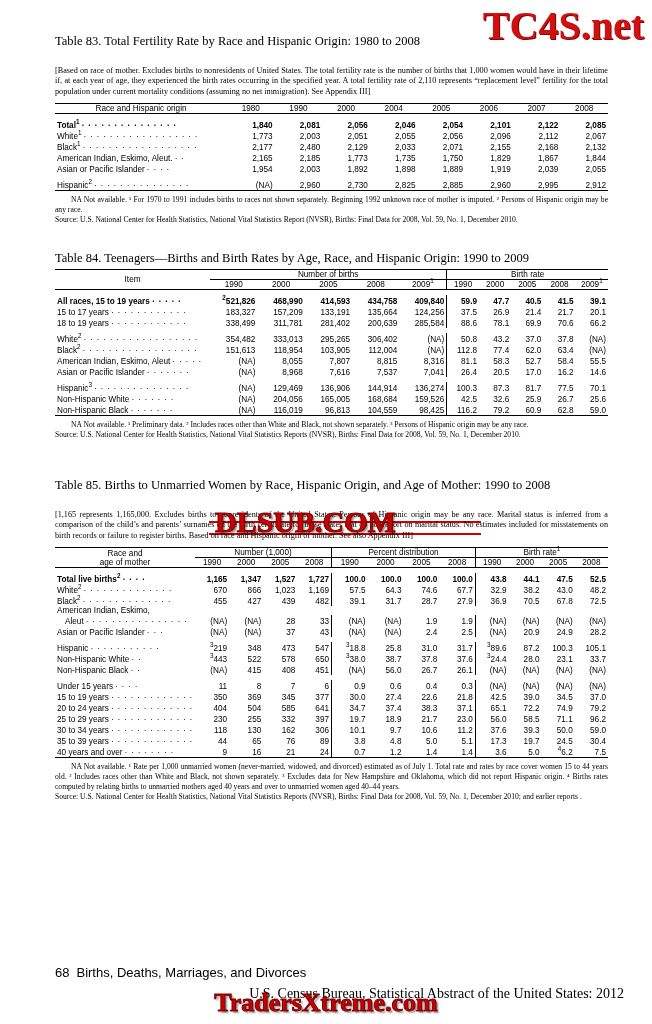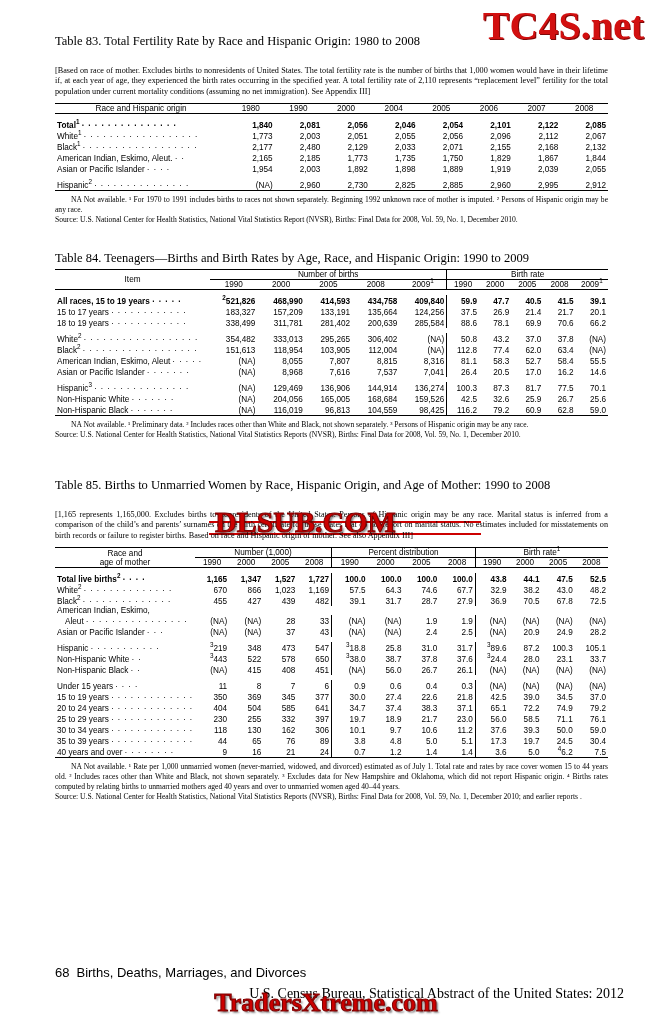--- a/index.html
+++ b/index.html
@@ -622,21 +622,21 @@
           <td class="num">255</td>
           <td class="num">332</td>
           <td class="num">397</td>
           <td class="num sep">19.7</td>
           <td class="num">18.9</td>
           <td class="num">21.7</td>
           <td class="num">23.0</td>
           <td class="num sep">56.0</td>
           <td class="num">58.5</td>
           <td class="num">71.1</td>
-          <td class="num">76.1</td>
+          <td class="num">96.2</td>
         </tr>
 
         <tr class="rowline">
           <td class="stub"><span>30 to 34 years</span> <span class="dots">. . . . . . . . . . . . .</span></td>
           <td class="num">118</td>
           <td class="num">130</td>
           <td class="num">162</td>
           <td class="num">306</td>
           <td class="num sep">10.1</td>
           <td class="num">9.7</td>

